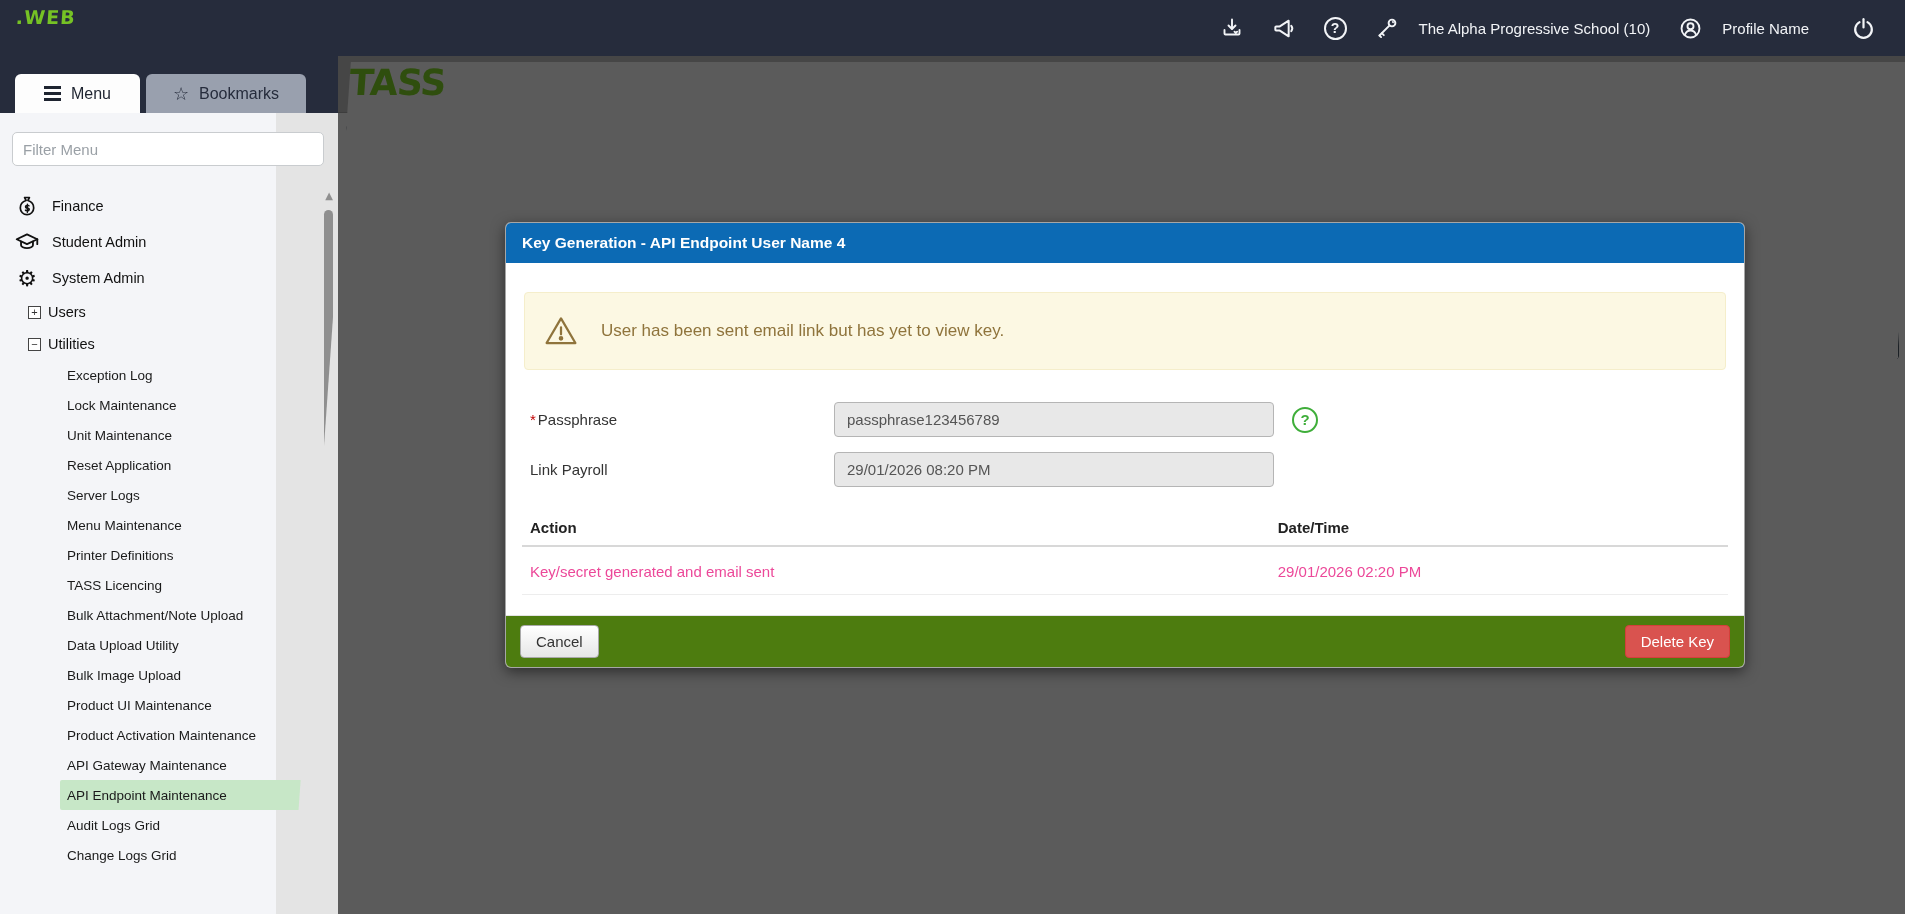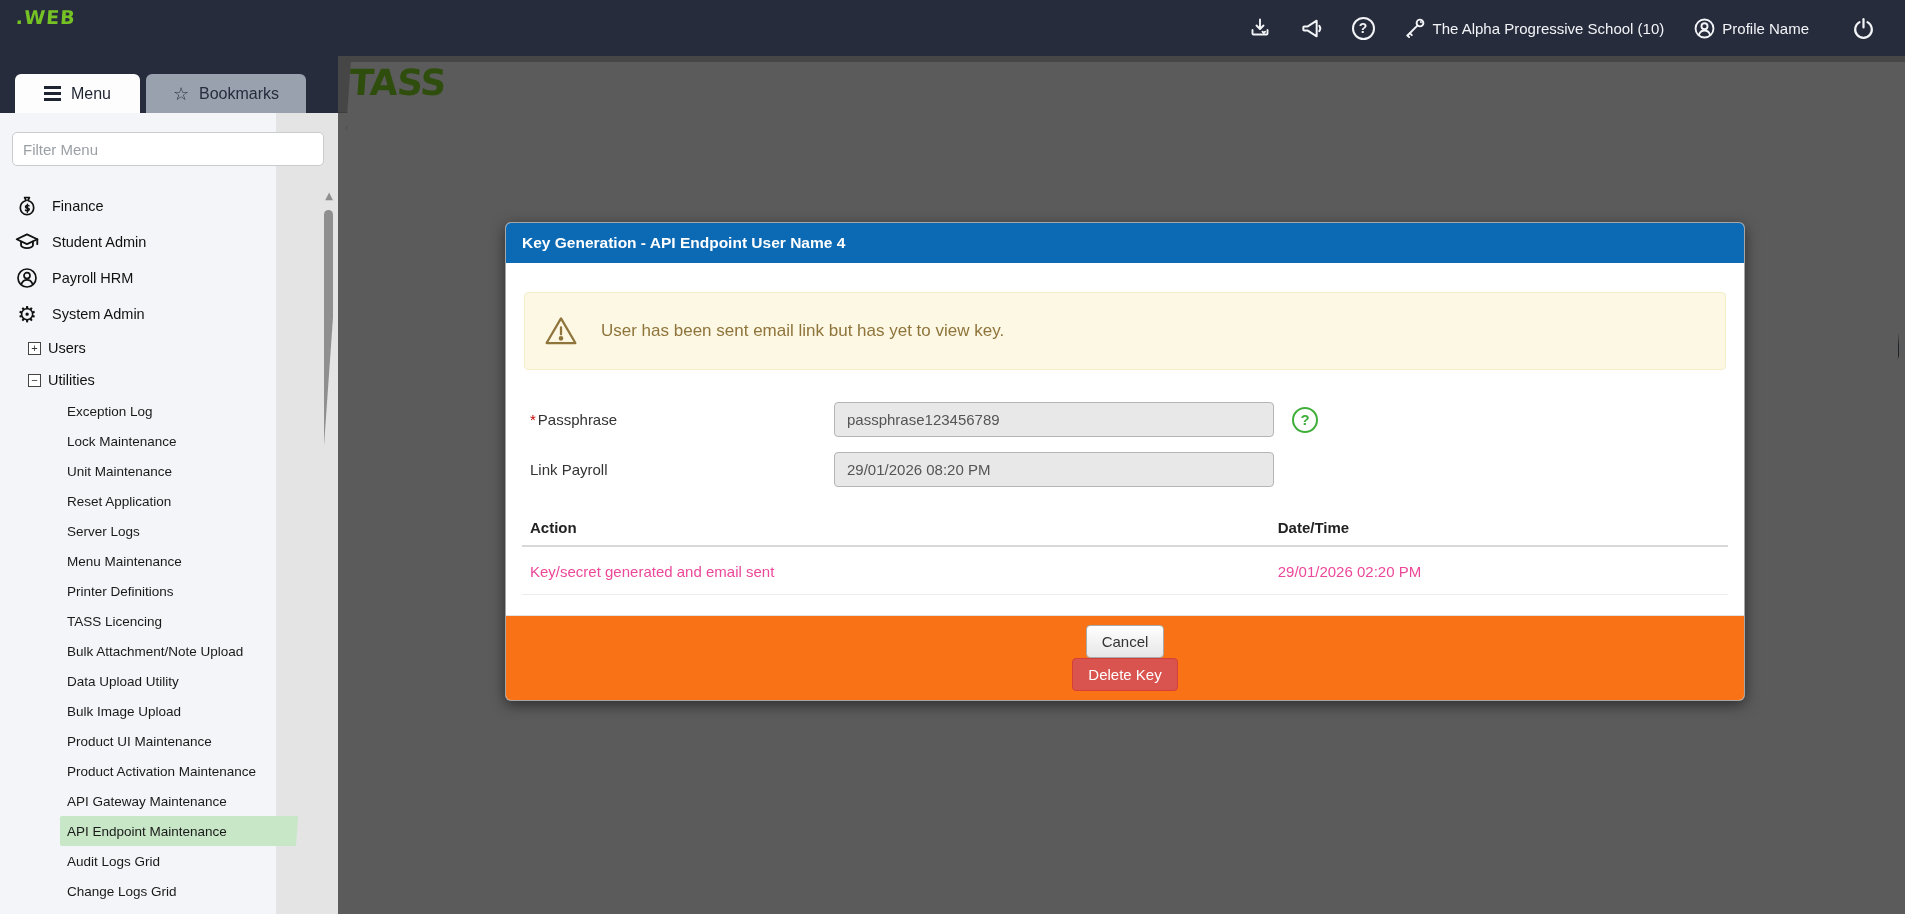--- a/index.html
+++ b/index.html
@@ -6,21 +6,21 @@
   html,body { width:1905px; height:914px; overflow:hidden; }
   body { font-family:"Liberation Sans", sans-serif; position:relative; background:#e4e4e4; }
   svg { display:block; }
 
   
   .top-header { position:absolute; left:0; top:0; width:1905px; height:56px; background:#262c3c; z-index:3; }
   .logo { position:absolute; left:16px; top:6px; color:#76c225; font-weight:bold; font-family:"DejaVu Sans",sans-serif; transform:skewX(-4deg); letter-spacing:-1px; }
   .logo .main { font-size:36px; }
   .logo .suffix { font-size:19px; letter-spacing:1px; }
   .header-right { position:absolute; right:0; top:0; height:56px; display:flex; align-items:center; gap:28px; padding-right:30px; color:#f2f4f7; font-size:15px; }
-  .hgroup { display:flex; align-items:center; gap:6px; }
+  .hgroup { display:flex; align-items:center; gap:20px; }
   .hicon { width:24px; height:24px; }
   .circle-q { width:23px; height:23px; border:2px solid #f2f4f7; border-radius:50%; display:flex; align-items:center; justify-content:center; font-size:14px; font-weight:bold; }
   .power-wrap { margin-left:14px; }
 
   
   .sidebar-head { position:absolute; left:0; top:56px; width:338px; height:57px; background:#262c3c; z-index:2; }
   .tab { position:absolute; bottom:0; height:39px; display:flex; align-items:center; justify-content:center; gap:10px; font-size:16px; border-radius:6px 6px 0 0; cursor:pointer; }
   .tab-menu { left:15px; width:125px; background:#fdfdfd; color:#1e2430; }
   .tab-bookmarks { left:146px; width:160px; background:#99a0ae; color:#262c3c; }
   .hamburger { display:flex; flex-direction:column; gap:3.5px; }
@@ -77,21 +77,21 @@
   .fields { margin-top:32px; }
   .field-row { display:flex; align-items:center; height:35px; margin-bottom:15px; }
   .field-label { width:312px; padding-left:8px; font-size:15px; color:#333; }
   .req { color:#c00000; margin-right:2px; vertical-align:top; font-size:15px; }
   .field-input { width:440px; height:35px; background:#e8e8e8; border:1px solid #b5b5b5; border-radius:4px; padding:0 12px; font-size:15px; color:#555; font-family:"Liberation Sans",sans-serif; }
   .help-circle { width:26px; height:26px; border:2px solid #3fae3a; border-radius:50%; margin-left:18px; display:flex; align-items:center; justify-content:center; color:#3fae3a; font-weight:bold; font-size:15px; cursor:pointer; }
   .history { margin-top:26px; width:100%; border-collapse:collapse; }
   .history th { text-align:left; font-size:15px; color:#222; padding:6px 8px 9px; border-bottom:2px solid #d8d8d8; }
   .history td { font-size:15px; color:#ec4899; padding:16px 8px 14px; border-bottom:1px solid #ededed; }
   .h-col-action { width:62%; }
-  .modal-footer { background:#f97316; border-top:1px solid #e3e3e3; border-radius:0 0 5px 5px; padding:9px 14px; display:flex; justify-content:space-between; align-items:center;flex-direction:column; }
+  .modal-footer { background:#4d7c0f; border-top:1px solid #e3e3e3; border-radius:0 0 5px 5px; padding:9px 14px; display:flex; justify-content:space-between; align-items:center; }
   .btn { font-size:15px; border-radius:4px; padding:7px 15px; cursor:pointer; font-family:"Liberation Sans",sans-serif; }
   .btn-cancel { background:linear-gradient(#ffffff,#e6e6e6); border:1px solid #a9a9a9; color:#333; }
   .btn-danger { background:#d9534f; border:1px solid #d43f3a; color:#fff; }
 </style>
 </head>
 <body>
 
 <div class="top-header">
   <div class="logo">
     <span class="main">TASS</span><span class="suffix">.WEB</span>
@@ -177,30 +177,20 @@
       <span class="sicon">
         <svg width="26" height="26" viewBox="0 0 24 24" fill="none" stroke="#111" stroke-width="1.7" stroke-linejoin="round" stroke-linecap="round">
             <path d="M2.5 9.5 12 5l9.5 4.5L12 14 2.5 9.5z"></path>
             <path d="M6.5 11.6V15c0 1.4 2.5 2.6 5.5 2.6s5.5-1.2 5.5-2.6v-3.4"></path>
             <path d="M21.5 9.5V14"></path>
           </svg>
       </span>
       <span>Student Admin</span>
     </div>
     <div class="side-item">
-      <span class="sicon">
-        <svg width="24" height="24" viewBox="0 0 24 24" fill="none" stroke="#111" stroke-width="1.7" stroke-linecap="round" stroke-linejoin="round">
-            <circle cx="12" cy="12" r="9"></circle>
-            <circle cx="12" cy="9.6" r="3"></circle>
-            <path d="M6.5 17.8c1.2-2.8 3-3.9 5.5-3.9s4.3 1.1 5.5 3.9"></path>
-          </svg>
-      </span>
-      <span>Payroll HRM</span>
-    </div>
-    <div class="side-item">
       <span class="sicon glyph gear-glyph">⚙</span>
       <span>System Admin</span>
     </div>
 
     <div class="group-item">
       <span class="treebox">+</span>
       <span>Users</span>
     </div>
     <div class="group-item">
       <span class="treebox">−</span>

